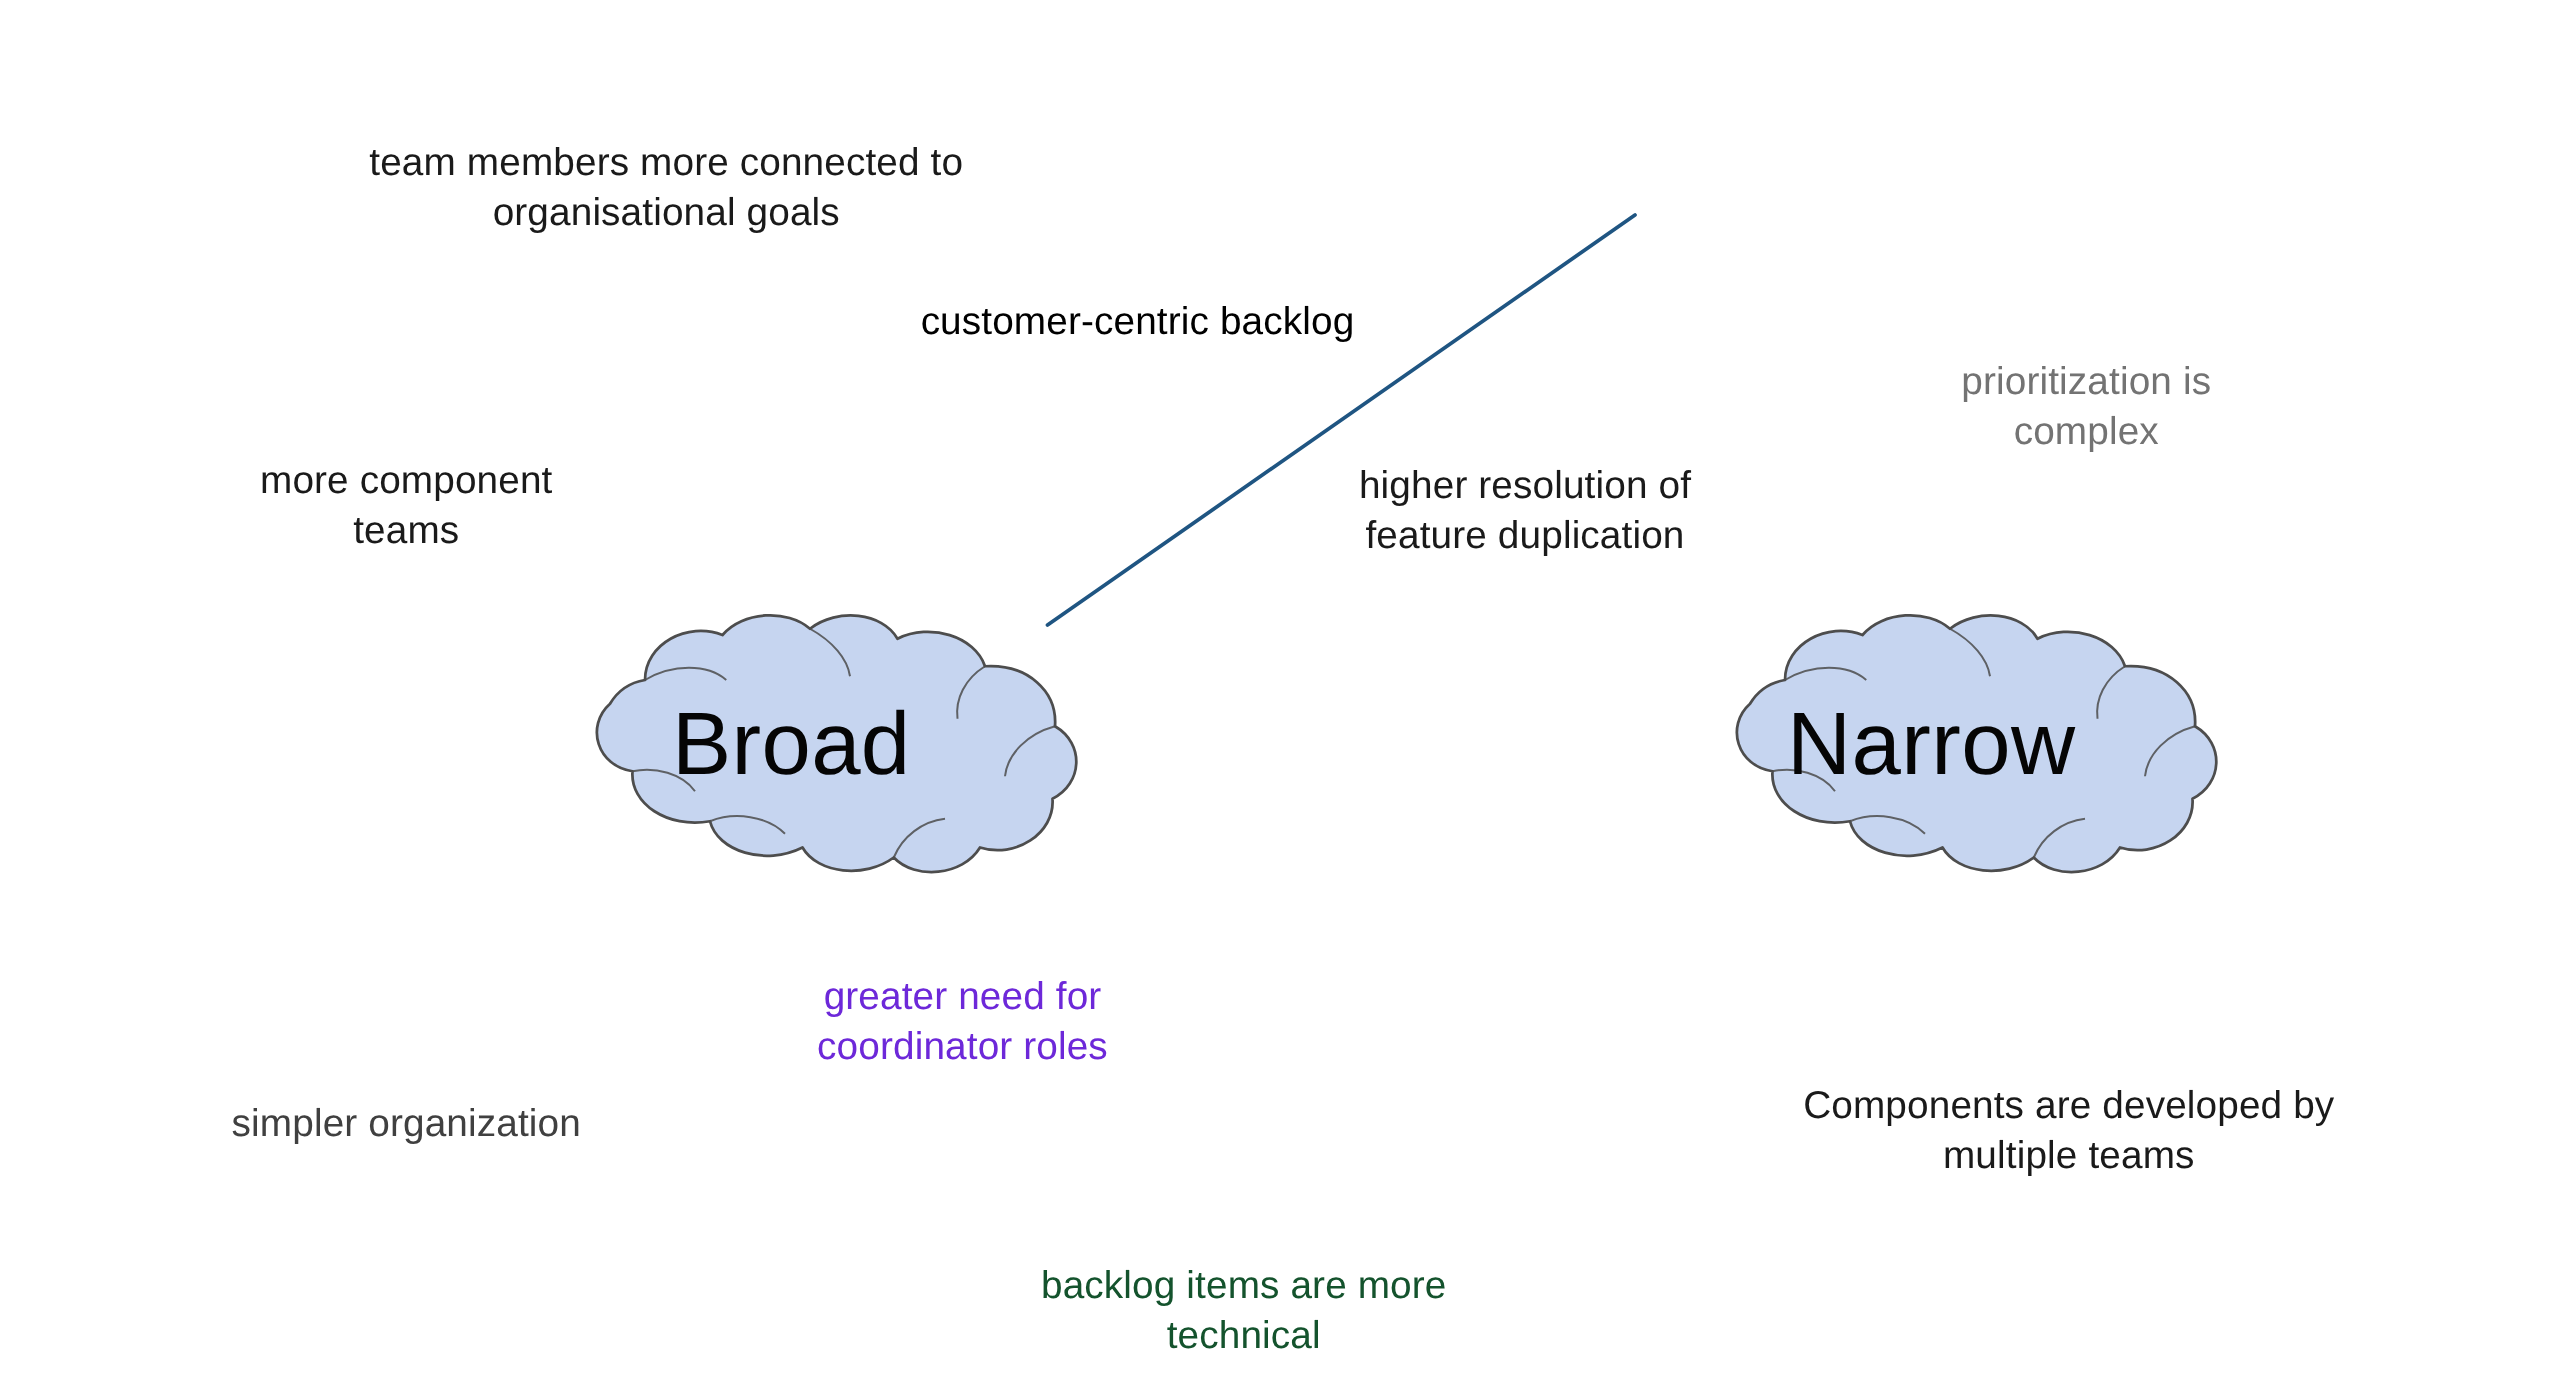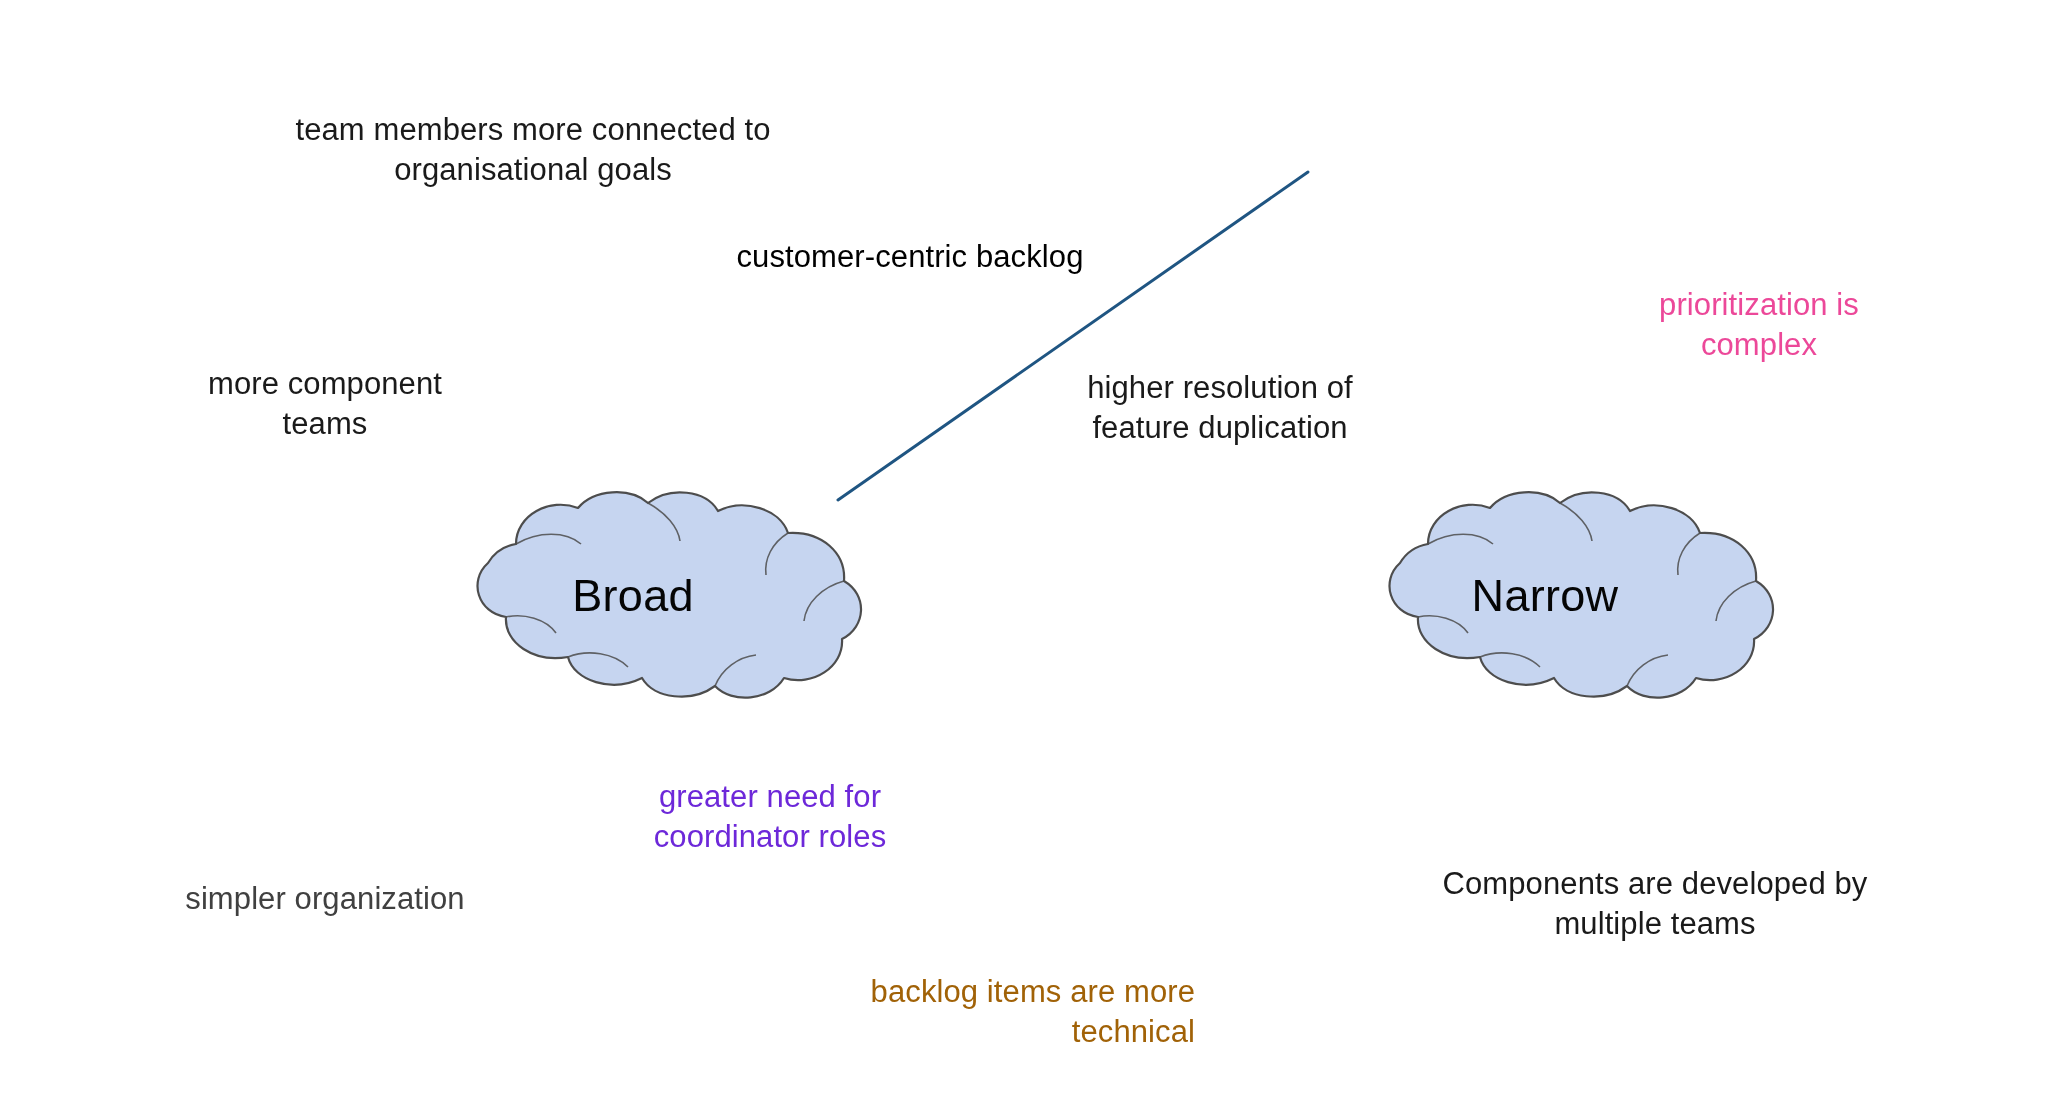--- a/index.html
+++ b/index.html
@@ -38,21 +38,21 @@
     position: absolute;
     left: 0;
     top: 0;
     width: 100%;
     height: 100%;
     display: flex;
     align-items: center;
     justify-content: center;
     color: #050505;
     font-family: "Liberation Sans", sans-serif;
-    font-size: 45px;
+    font-size: 71px;
     letter-spacing: 0.3px;
     pointer-events: none;
   }
   #connector-layer {
     position: absolute;
     left: 0;
     top: 0;
     width: 2048px;
     height: 1117px;
     pointer-events: none;
@@ -121,27 +121,27 @@
     <div class="cloud-label" style="color: rgb(5, 5, 5);">Narrow</div>
   </div>
 
   <svg id="connector-layer">
     <line id="connector-line" stroke-linecap="round" x1="838" y1="500" x2="1308" y2="172" stroke="#1f5582" stroke-width="3"></line>
   </svg>
 
   <div class="note" style="left: 238px; top: 110px; width: 590px; color: rgb(26, 26, 26);">team members more connected to
 organisational goals</div>
   <div class="note" style="left: 690px; top: 237px; width: 440px; color: #000000;">customer-centric backlog</div>
-  <div class="note" style="left: 1604px; top: 285px; width: 310px; color: #ec4899;">prioritization is
+  <div class="note" style="left: 1514px; top: 285px; width: 310px; color: #737373;">prioritization is
 complex</div>
   <div class="note" style="left: 170px; top: 364px; width: 310px; color: rgb(26, 26, 26);">more component
 teams</div>
   <div class="note" style="left: 1055px; top: 368px; width: 330px; color: rgb(26, 26, 26);">higher resolution of
 feature duplication</div>
   <div class="note" style="left: 625px; top: 777px; width: 290px; color: #6d28d9; text-align: center;">greater need for
 coordinator roles</div>
   <div class="note" style="left: 150px; top: 879px; width: 350px; color: #404040;">simpler organization</div>
   <div class="note" style="left: 1400px; top: 864px; width: 510px; color: rgb(26, 26, 26);">Components are developed by
 multiple teams</div>
-  <div class="note" style="left: 795px; top: 972px; width: 400px; color: #a16207; text-align: right;">backlog items are more
+  <div class="note" style="left: 795px; top: 1008px; width: 400px; color: #14532d;">backlog items are more
 technical</div>
 
 </div>
 
 </body></html>

